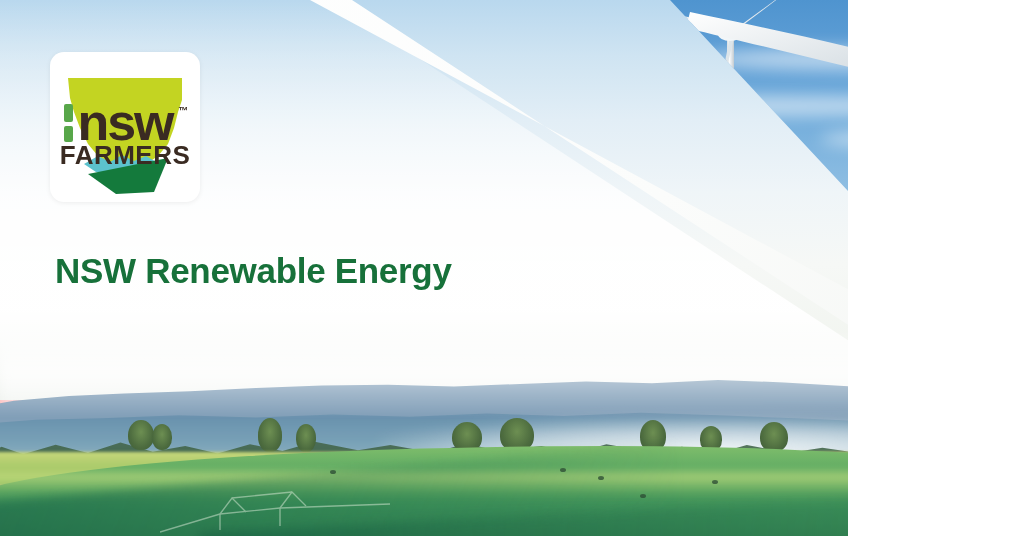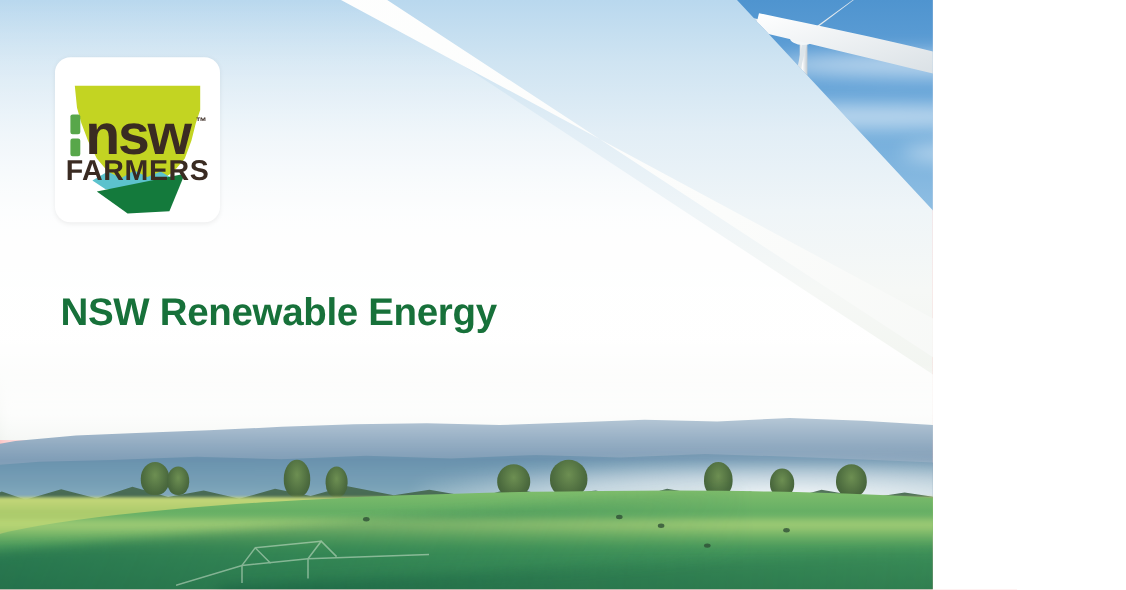--- a/index.html
+++ b/index.html
@@ -394,17 +394,17 @@
 
       <path d="M38 122 L118 106 L104 140 L66 142 Z" fill="#147a3c"></path>
 
       <text x="75" y="88" text-anchor="middle" font-family="'Liberation Sans', sans-serif" font-size="52" font-weight="bold" fill="#3a2b22" letter-spacing="-2">nsw</text>
       <text x="128" y="62" font-family="'Liberation Sans', sans-serif" font-size="10" font-weight="bold" fill="#3a2b22">™</text>
 
       <text x="75" y="112" text-anchor="middle" font-family="'Liberation Sans', sans-serif" font-size="26" font-weight="bold" fill="#3a2b22" letter-spacing="0.5">FARMERS</text>
     </svg>
   </div>
 
-  <div class="title" style="color: rgb(23, 113, 58); margin-top: 13px;">
+  <div class="title" style="color: rgb(23, 113, 58);">
     <span class="l">NSW Renewable Energy</span>
   </div>
 
 </div>
 
 </body></html>

